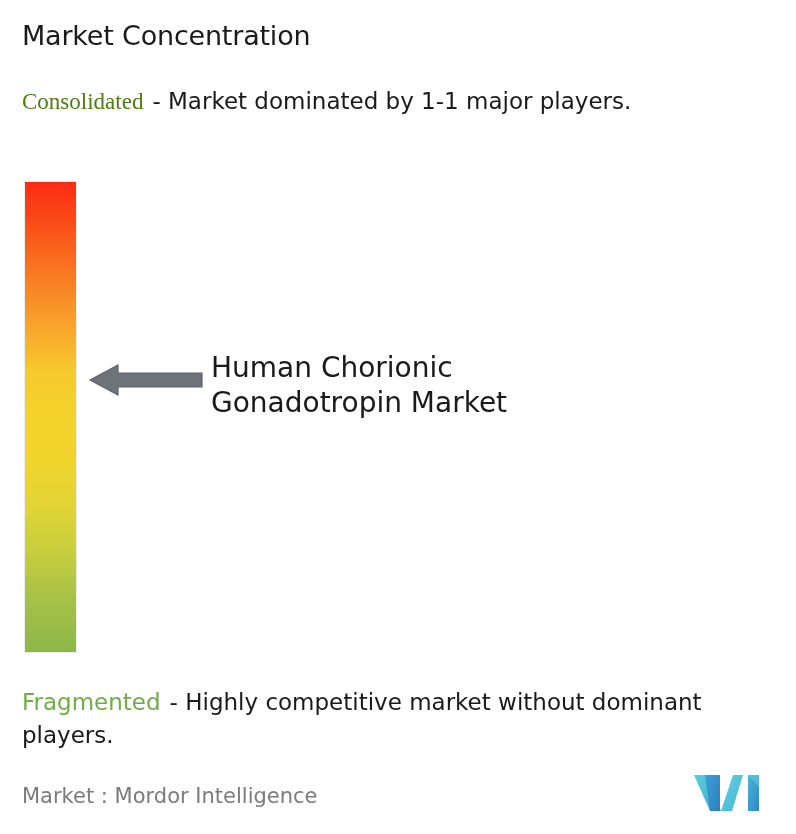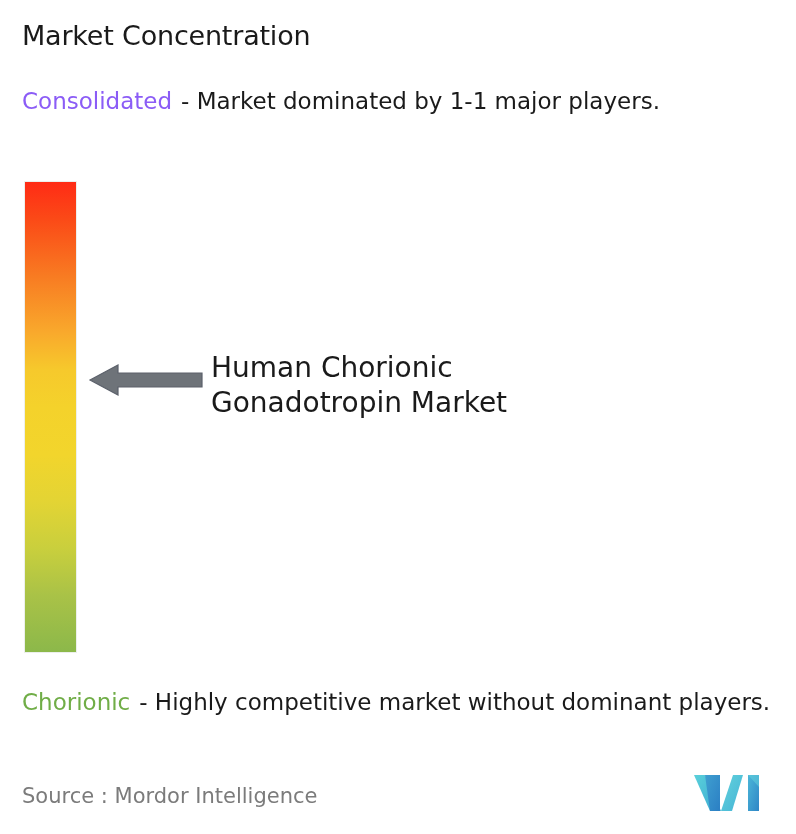--- a/index.html
+++ b/index.html
@@ -38,21 +38,22 @@
     position: absolute;
     left: 22px;
     top: 85px;
     width: 745px;
     font-size: 23px;
     line-height: 33px;
     color: #1a1a1a;
     font-weight: 400;
   }
   .legend-top .term {
-    color: #8b5cf6;
+    color: #4d7c0f;
+    font-family: Liberation Serif, serif;
   }
   .legend-bottom {
     position: absolute;
     left: 22px;
     top: 686px;
     width: 760px;
     font-size: 23px;
     line-height: 33px;
     color: #1a1a1a;
     font-weight: 400;
@@ -152,24 +153,24 @@
 
   <div class="arrow-wrap">
     <svg width="116" height="36" viewBox="0 0 116 36" xmlns="http://www.w3.org/2000/svg">
       <polygon points="2,18 30,3 30,11 114,11 114,25 30,25 30,33" fill="#6e7379" stroke="#5c616b" stroke-width="1.2" stroke-linejoin="miter"></polygon>
     </svg>
   </div>
 
   <div class="arrow-label">Human Chorionic Gonadotropin Market</div>
 
   <div class="legend-bottom">
-    <span class="term">Chorionic</span><span class="legend-gap"></span><span>- Highly competitive market without dominant players.</span>
-  </div>
-
-  <div class="source">Source : Mordor Intelligence</div>
+    <span class="term">Fragmented</span><span class="legend-gap"></span><span>- Highly competitive market without dominant players.</span>
+  </div>
+
+  <div class="source">Market : Mordor Intelligence</div>
 
   <div class="logo">
     <svg width="80" height="44" viewBox="0 0 80 44" xmlns="http://www.w3.org/2000/svg">
       <defs>
         <linearGradient id="mg1" x1="0" y1="0" x2="1" y2="1">
           <stop offset="0" stop-color="#5ad0da"></stop>
           <stop offset="1" stop-color="#3aa9d2"></stop>
         </linearGradient>
         <linearGradient id="mg2" x1="0" y1="0" x2="1" y2="1">
           <stop offset="0" stop-color="#3f9fd0"></stop>

